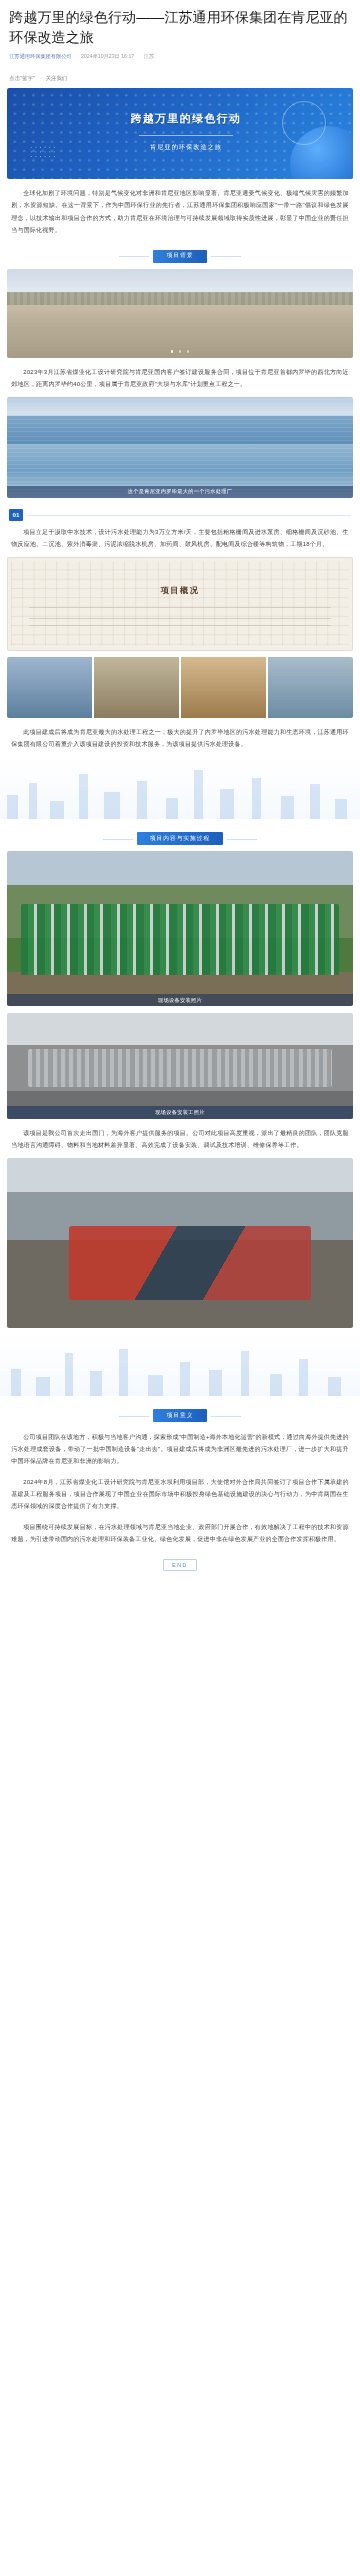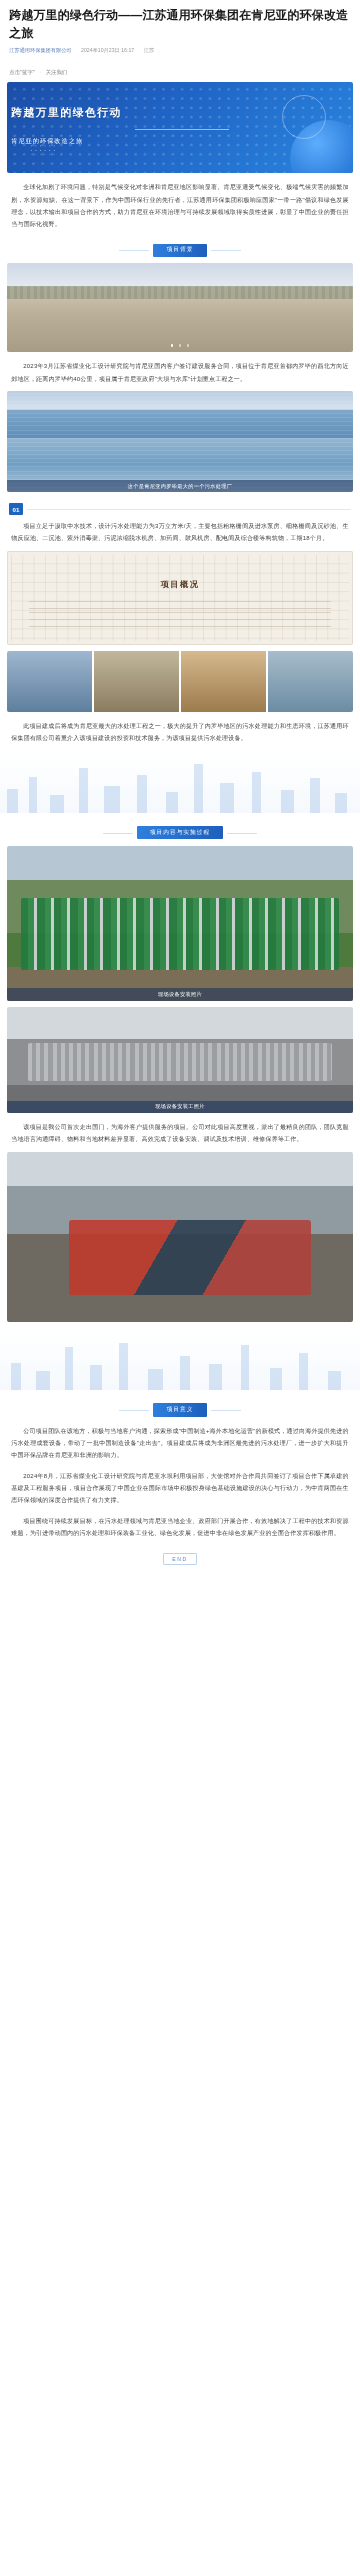--- a/index.html
+++ b/index.html
@@ -9,21 +9,21 @@
     width: 360px;
     background: #ffffff;
     font-family: "Liberation Sans", "DejaVu Sans", sans-serif;
     color: #333;
   }
   .page { width: 360px; position: relative; overflow: hidden; }
 
   
   .wx-header { padding: 7.2px 9.3px 3.1px 9.3px; background:#fff; }
   .wx-title {
-    font-size: 12px; font-weight: 700; color: #1a1a1a; line-height: 1.45;
+    font-size: 14px; font-weight: 400; color: #1a1a1a; line-height: 1.45;
     letter-spacing: 0.1px;
   }
   .wx-meta { margin-top: 4.1px; font-size: 5.2px; color: #9a9a9a; line-height: 1.6; }
   .wx-meta .sep { margin: 0 2.6px; color: #c8c8c8; }
   .wx-meta .blue { color: #5b7fb5; }
 
   .wx-follow { margin-top: 6.2px; font-size: 5.4px; color: #7a7a7a; }
   .wx-follow .dot { color: #b9b9b9; margin: 0 3.1px; }
 
   
@@ -49,21 +49,21 @@
     border: 0.5px solid rgba(255,255,255,.35);
   }
   .banner-dots {
     position: absolute; left: 21.6px; bottom: 18.5px;
     width: 28px; height: 15.5px;
     background-image: radial-gradient(rgba(255,255,255,.55) 0.6px, transparent 0.6px);
     background-size: 4.6px 4.6px;
   }
   .banner-inner {
     position: relative; z-index: 2;
-    padding: 24px 0 0 4px; text-align: left; color: #fff;
+    padding: 24px 0 0 12px; text-align: center; color: #fff;
   }
   .banner-h1 {
     font-size: 10.8px; font-weight: 700; letter-spacing: 1.5px;
     text-shadow: 0 0.5px 1.5px rgba(0,0,0,.25);
   }
   .banner-rule {
     width: 94px; height: 0.5px; background: rgba(255,255,255,.55);
     margin: 9.3px auto 7.2px auto;
   }
   .banner-h2 { font-size: 6.2px; letter-spacing: 1px; font-weight: 400; }

